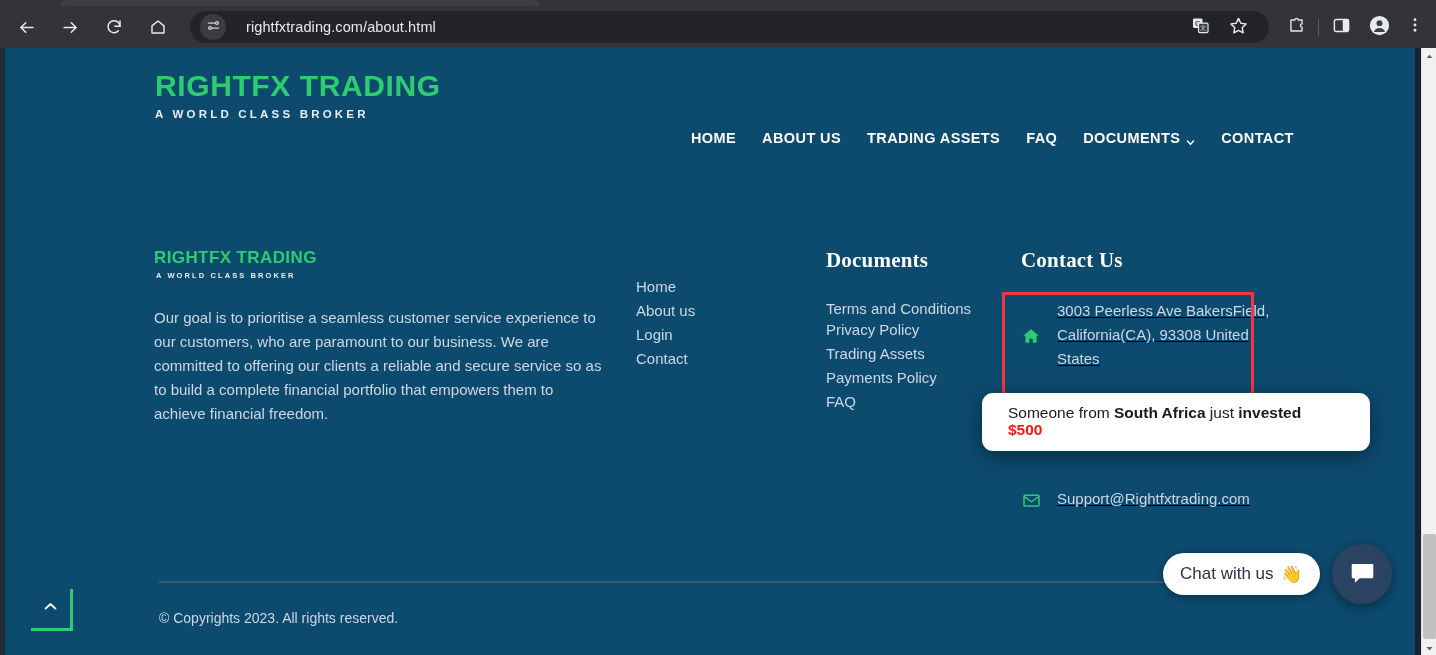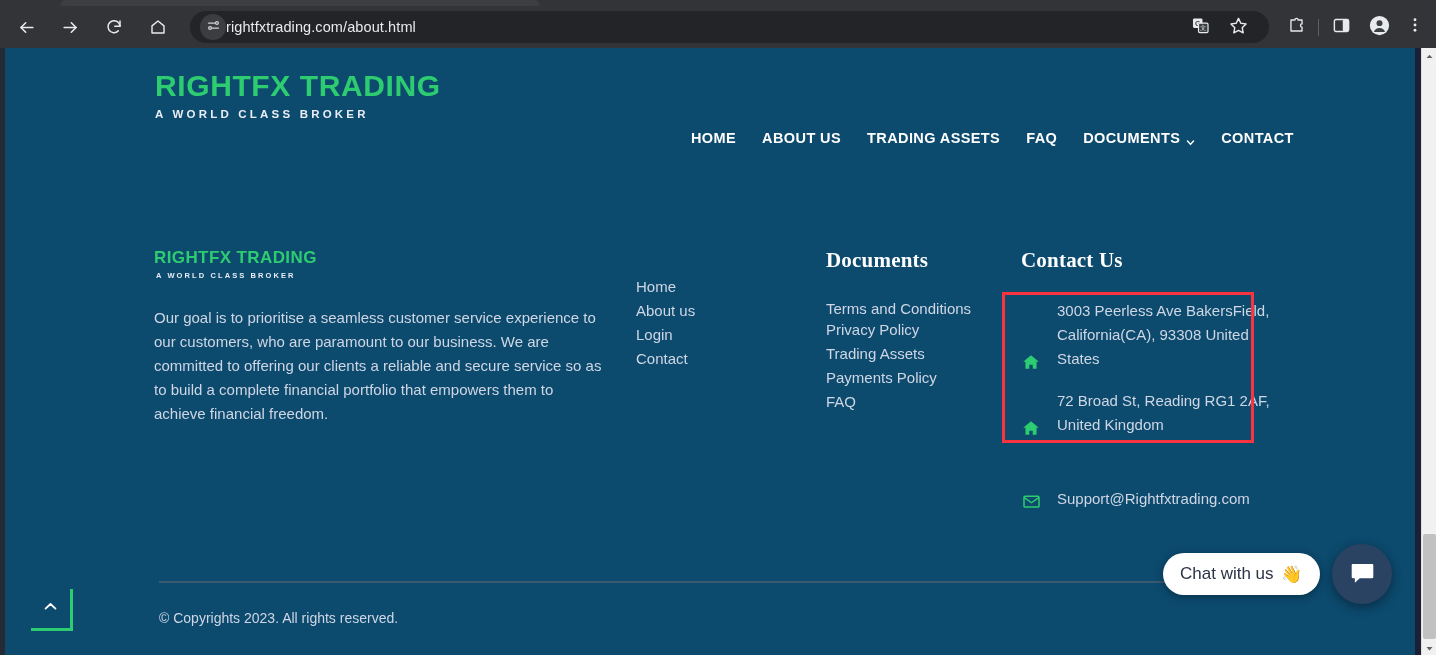--- a/index.html
+++ b/index.html
@@ -55,21 +55,21 @@
     min-width: 0;
   }
   .omnibox-icon {
     width: 26px; height: 26px;
     border-radius: 50%;
     background: #3c3d40;
     display: flex; align-items: center; justify-content: center;
     flex: 0 0 auto;
   }
   .omnibox-url {
-    margin-left: 0;
+    margin-left: 20px;
     font-size: 14.5px;
     color: #e8eaed;
     white-space: nowrap; overflow: hidden;
     letter-spacing: 0.1px;
     text-align: center;
   }
   .omni-right {
     margin-left: auto;
     display: flex; align-items: center;
     gap: 8px;
@@ -222,22 +222,23 @@
   }
   .col-link + .col-link { margin-top: 0; }
   .links .col-link { margin-bottom: 0; line-height: 24px; }
   .docs .col-link { line-height: 24px; }
   .col-link.two-line { line-height: 15px; padding: 1px 0 2px; }
 
   
   .contact-list { margin-top: 26px; position: relative; }
   .contact-row {
     display: flex;
-    align-items: flex-end;
+    align-items: center;
     margin-bottom: 18px;
+    text-decoration: underline;
   }
   .contact-ico {
     width: 20px; flex: 0 0 20px;
     margin-top: 2px;
     display: flex; align-items: center; justify-content: center;
   }
   .contact-text {
     margin-left: 16px;
     font-size: 15px;
     line-height: 24px;
@@ -550,20 +551,26 @@
 
       </div>
     </div>
 
     <div class="footer-divider"></div>
     <div class="copyright">© Copyrights 2023. All rights reserved.</div>
   </div>
 
   <div class="annot-box"></div>
 
+  <div class="notif-popup">
+    <div class="notif-text">
+      <span>Someone from </span><b>South Africa</b><span> just </span><b>invested</b><br>
+      <span class="notif-amount">$500</span>
+    </div>
+  </div>
 
   <div class="chat-pill">
     <span class="chat-pill-label">Chat with us</span>
     <span class="chat-pill-emoji">👋</span>
   </div>
   <div class="chat-fab">
     <span>
       <svg width="27" height="27" viewBox="0 0 24 24" fill="#ffffff">
         <path d="M3.4 4.5h17.2c.6 0 1 .45 1 1v10.6c0 .55-.4 1-1 1H9.6L5.2 21v-3.9H3.4c-.6 0-1-.45-1-1V5.5c0-.55.4-1 1-1z"></path>
       </svg>

